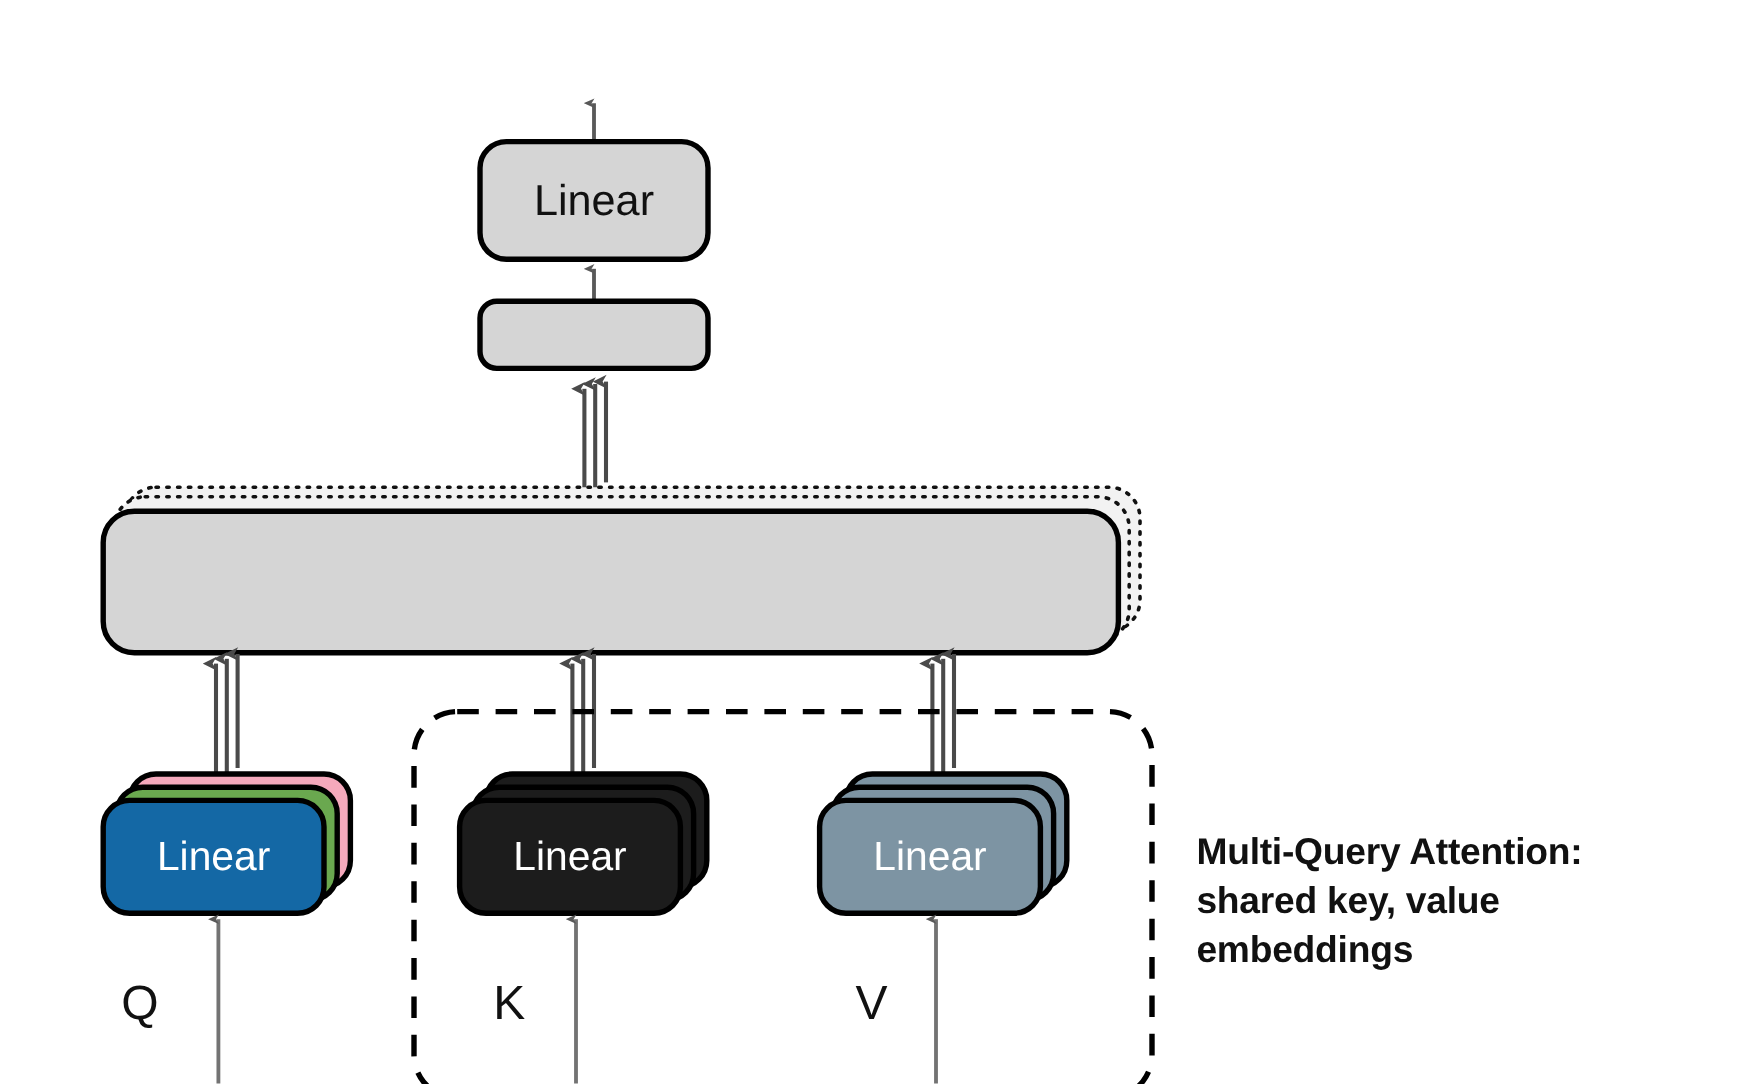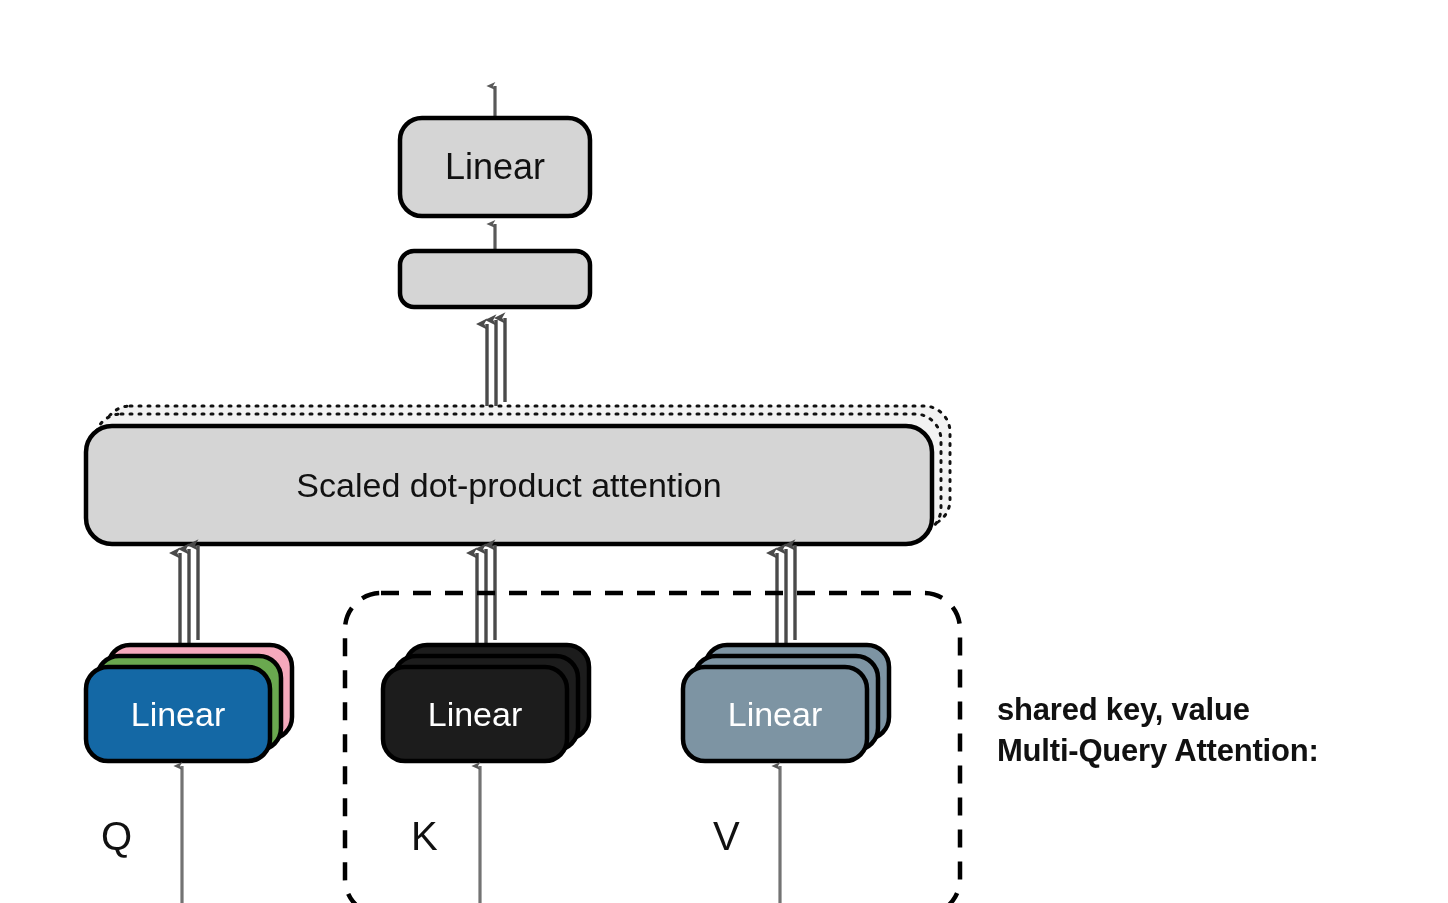--- a/index.html
+++ b/index.html
@@ -161,32 +161,32 @@
       <line x1="480" y1="855" x2="480" y2="718" stroke="#737373" stroke-width="3.2" marker-end="url(#arrowLight)"></line>
     </g>
     <g>
       <line x1="780" y1="855" x2="780" y2="718" stroke="#737373" stroke-width="3.2" marker-end="url(#arrowLight)"></line>
     </g>
   </svg>
 
   <div class="box-label lbl-dark" style="left:400px; top:70px; width:190px; height:98px;">Linear</div>
 
 
-  <div class="box-label lbl-attention" style="left:86px; top:378px; width:846px; height:118px;">Scaled dot-product attention</div>
 
   <div class="box-label lbl-light" style="left:86px; top:619px; width:184px; height:94px;">Linear</div>
 
   <div class="box-label lbl-light" style="left:383px; top:619px; width:184px; height:94px;">Linear</div>
 
   <div class="box-label lbl-light" style="left:683px; top:619px; width:184px; height:94px;">Linear</div>
 
   <div class="qkv-letter" style="left:101px; top:768px;">Q</div>
 
   <div class="qkv-letter" style="left:411px; top:768px;">K</div>
 
   <div class="qkv-letter" style="left:713px; top:768px;">V</div>
 
   <div class="annotation">
+    <div>Multi-Query Attention:</div>
     <div>shared key, value</div>
-    <div>Multi-Query Attention:</div>
+    <div>embeddings</div>
   </div>
 
 </div>
 
 </body></html>

